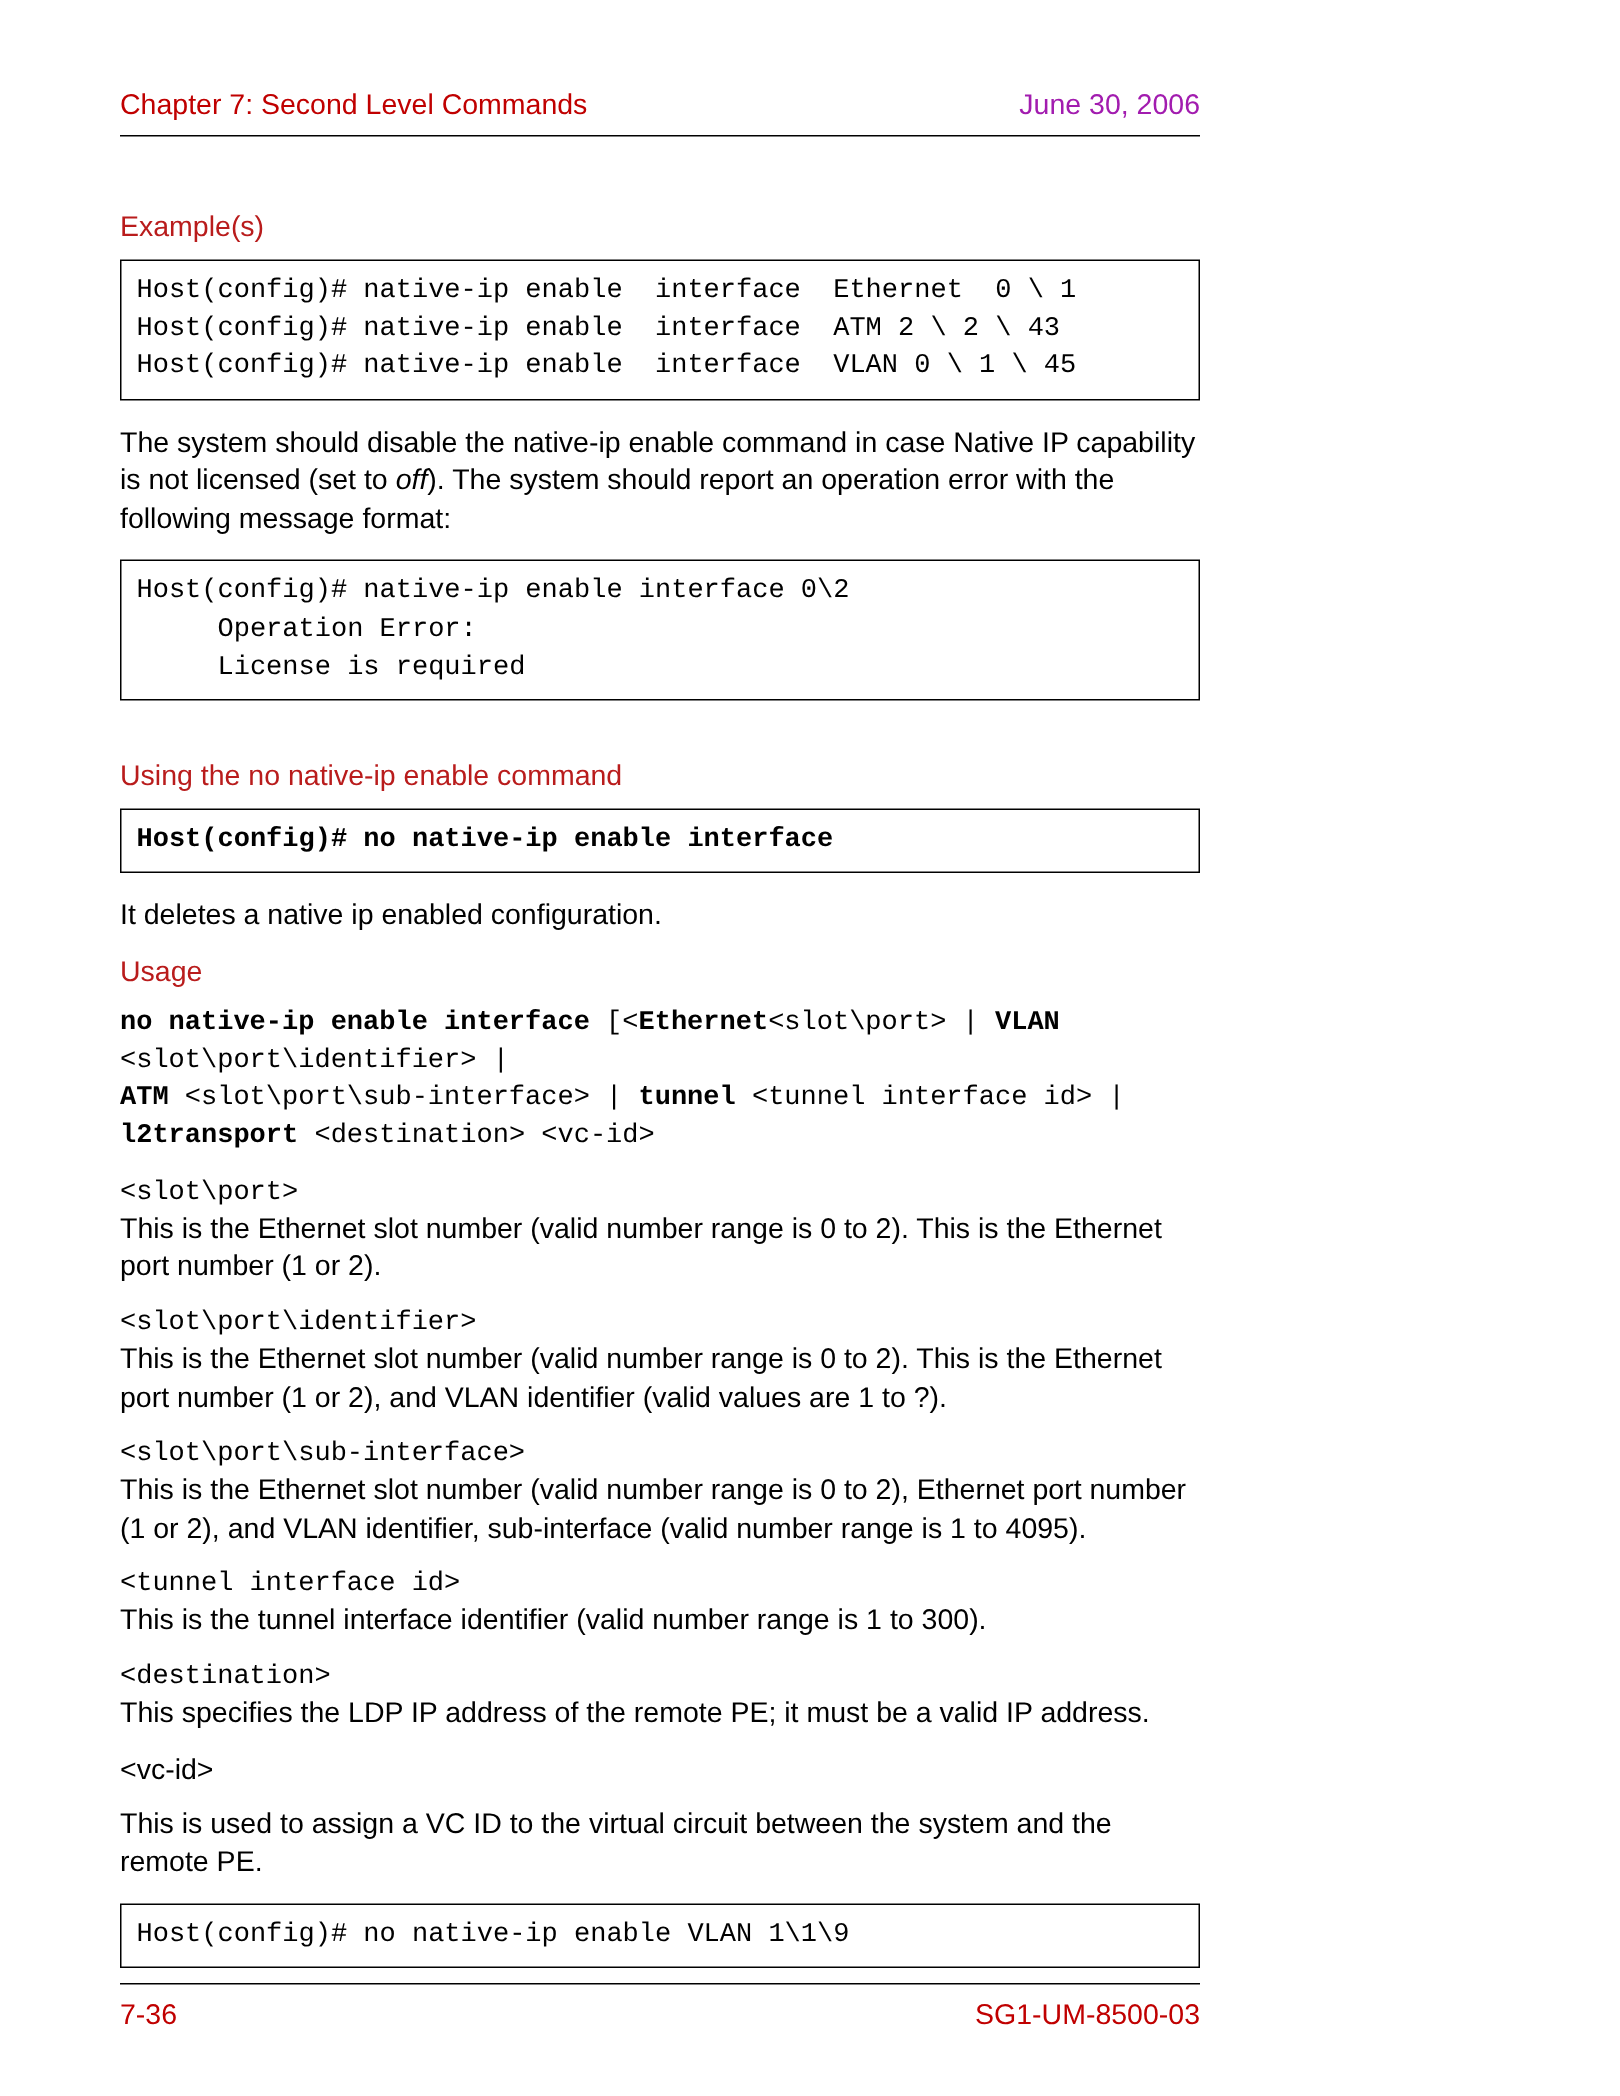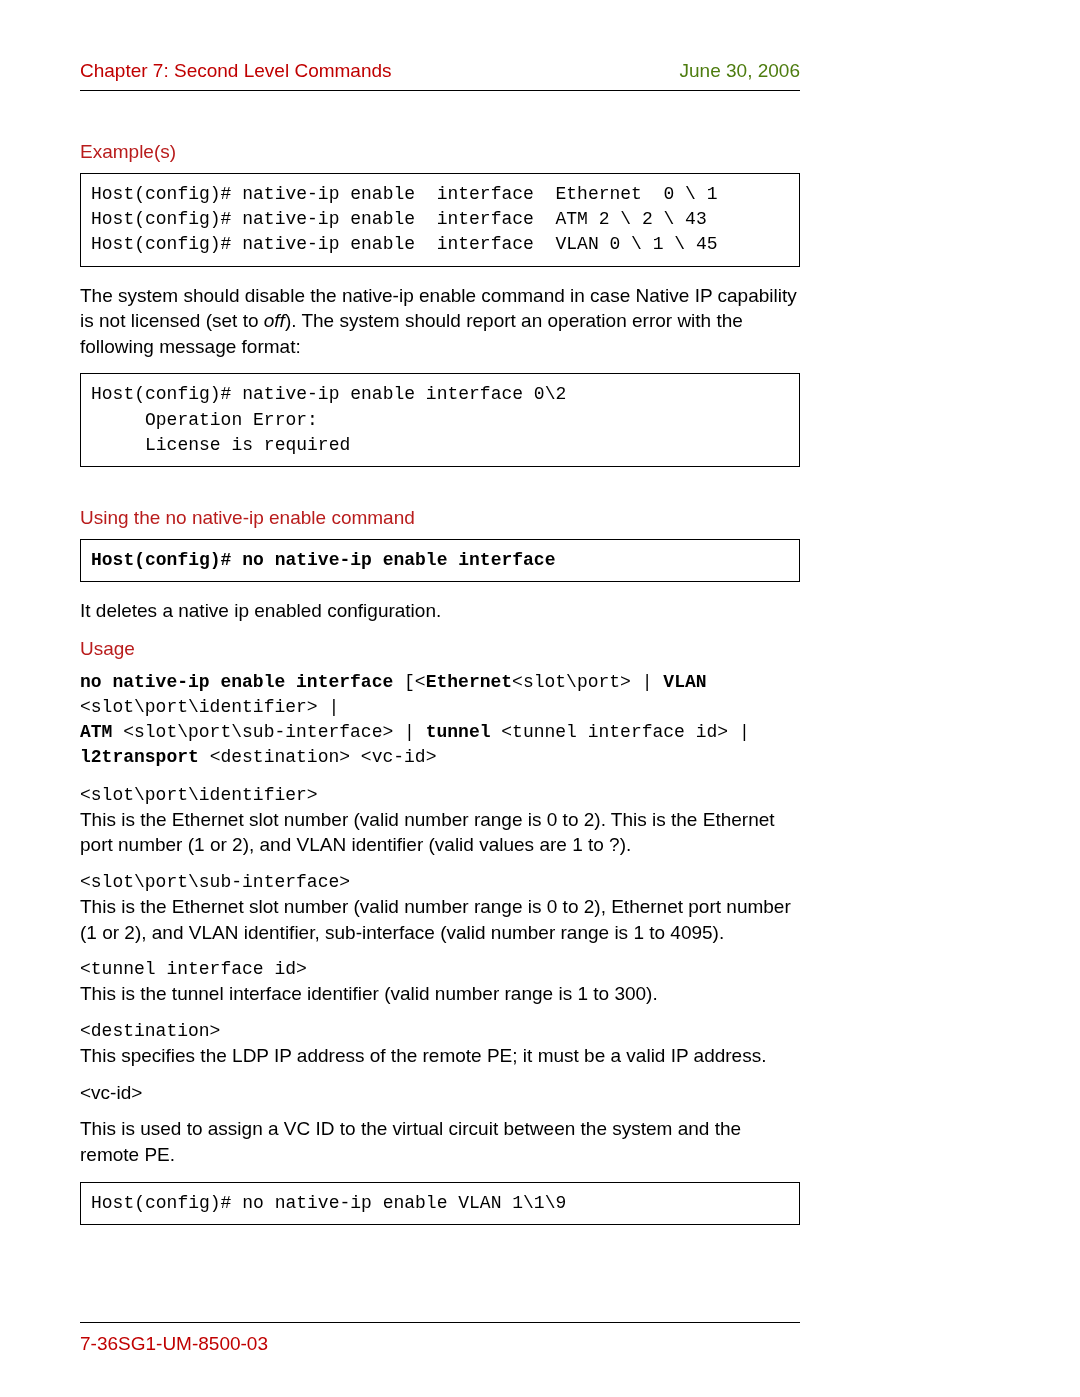--- a/index.html
+++ b/index.html
@@ -19,21 +19,21 @@
   }
   .header {
     display: flex;
     justify-content: space-between;
     font-size: 19px;
     padding-bottom: 8px;
     border-bottom: 1px solid #000;
     margin-bottom: 50px;
   }
   .header .left { color: #c00000; }
-  .header .right { color: #4d7c0f; }
+  .header .right { color: #a21caf; }
   .section-red {
     color: #b91c1c;
     font-size: 19px;
     margin-top: 30px;
     margin-bottom: 10px;
   }
   .codebox {
     border: 1px solid #000;
     padding: 8px 10px;
     font-family: "Courier New", Courier, monospace;
@@ -72,20 +72,21 @@
     margin-bottom: 6px;
   }
   .footer {
     position: absolute;
     bottom: 42px;
     left: 80px;
     right: 80px;
     border-top: 1px solid #000;
     padding-top: 10px;
     display: flex;
+    justify-content: space-between;
     font-size: 19px;
     color: #c00000;
   }
 </style>
 </head>
 <body>
 
 <div class="page">
 
   <div class="header">
@@ -111,20 +112,24 @@
 
   <div class="body-text">It deletes a native ip enabled configuration.</div>
 
   <div class="section-red" style="margin-top:6px">Usage</div>
   <div class="usage-block">
     <span class="b">no native-ip enable interface</span><span> [&lt;</span><span class="b">Ethernet</span><span>&lt;slot\port&gt; | </span><span class="b">VLAN</span><span> &lt;slot\port\identifier&gt;  | </span><br>
     <span class="b">ATM</span><span> &lt;slot\port\sub-interface&gt;  | </span><span class="b">tunnel</span><span> &lt;tunnel interface id&gt; | </span><span class="b">l2transport</span><span> &lt;destination&gt; &lt;vc-id&gt;</span>
   </div>
 
 
+  <div>
+    <div class="param-name">&lt;slot\port&gt;</div>
+    <div class="param-desc">This is the Ethernet slot number (valid number range is 0 to 2). This is the Ethernet port number (1 or 2).</div>
+  </div>
 
   <div>
     <div class="param-name">&lt;slot\port\identifier&gt;</div>
     <div class="param-desc">This is the Ethernet slot number (valid number range is 0 to 2). This is the Ethernet port number (1 or 2), and VLAN identifier (valid values are 1 to ?).</div>
   </div>
 
   <div>
     <div class="param-name">&lt;slot\port\sub-interface&gt;</div>
     <div class="param-desc">This is the Ethernet slot number (valid number range is 0 to 2), Ethernet port number (1 or 2), and VLAN identifier, sub-interface (valid number range is 1 to 4095).</div>
   </div>

